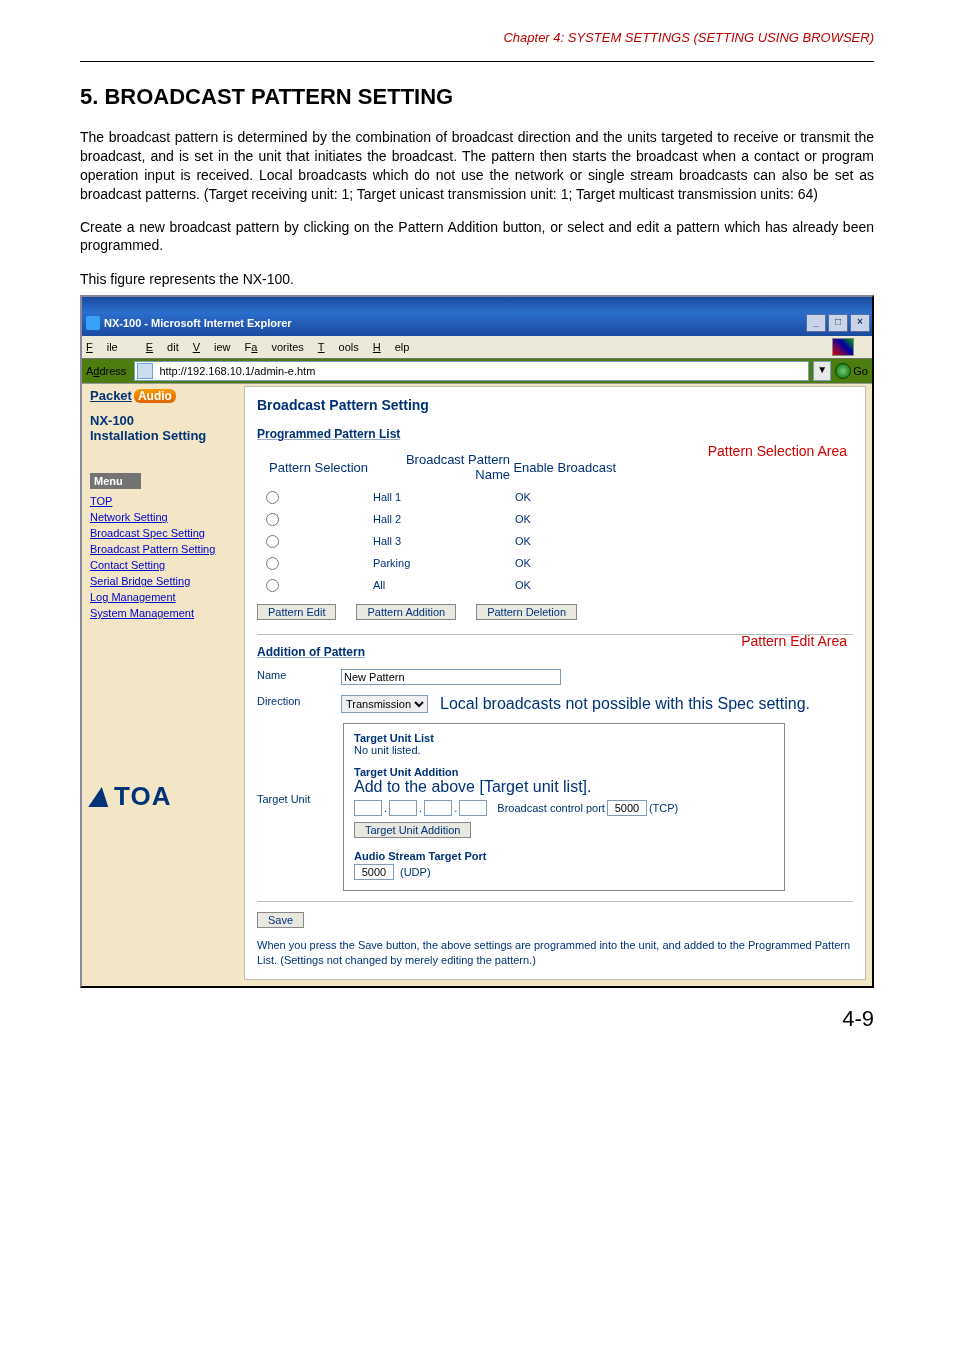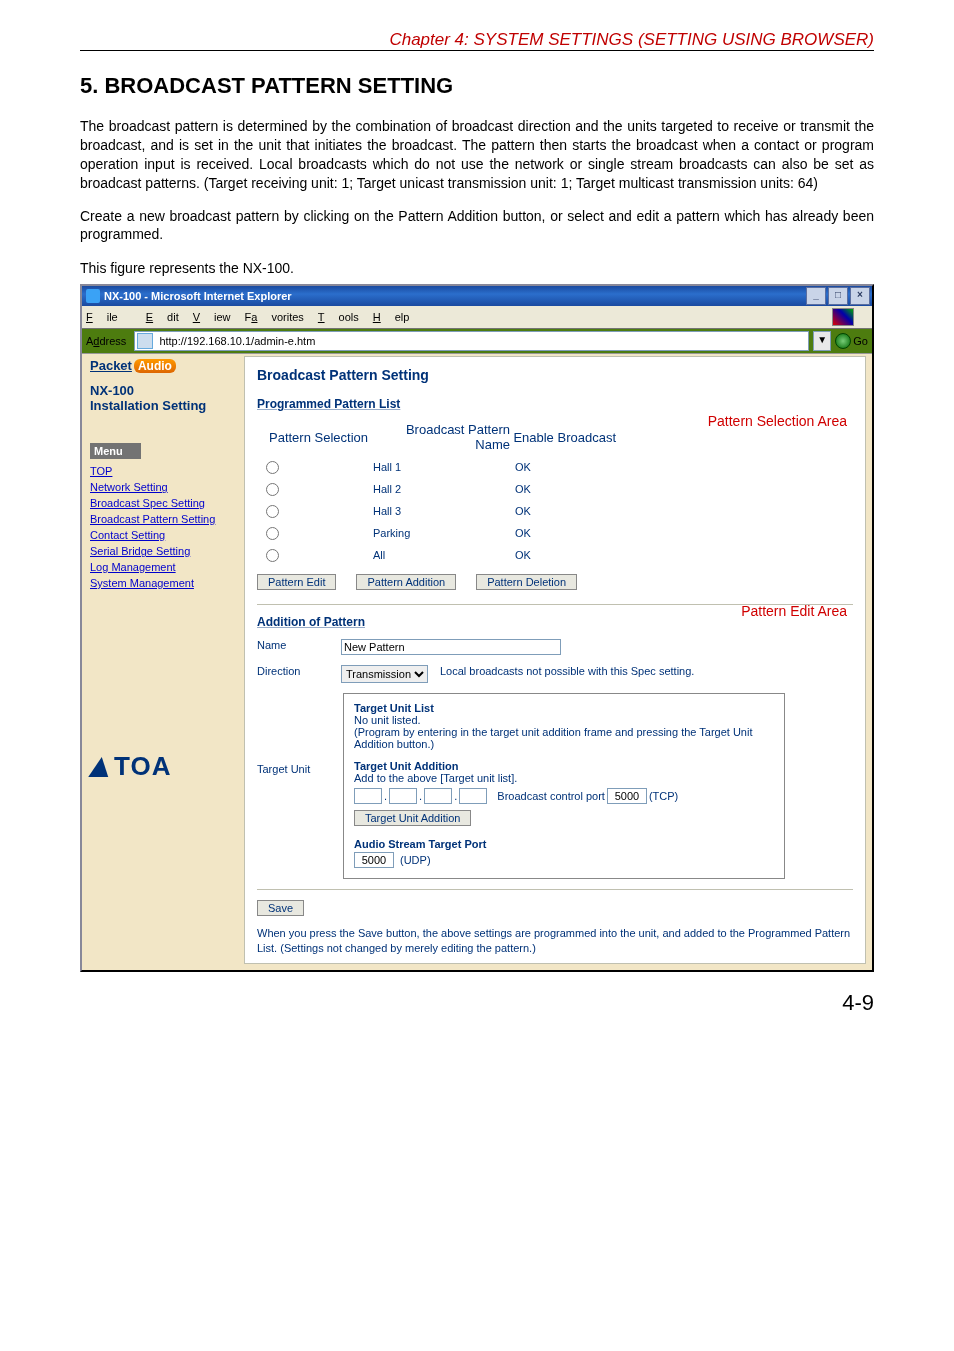--- a/index.html
+++ b/index.html
@@ -11,23 +11,23 @@
     width: 954px;
   }
   .page {
     padding: 30px 80px 30px 80px;
     box-sizing: border-box;
   }
   .chapter-header {
     text-align: right;
     color: #c00000;
     font-style: italic;
-    font-size: 17px;
+    font-size: 13px;
     border-bottom: 1px solid #000;
-    padding-bottom: 0;
+    padding-bottom: 16px;
     margin-bottom: 22px;
   }
   .section-title {
     font-size: 22px;
     font-weight: bold;
     margin: 0 0 18px 0;
   }
   .body-text {
     font-size: 14px;
     line-height: 1.35;
@@ -46,24 +46,24 @@
     border-left-color: #889;
     width: 100%;
     box-sizing: border-box;
     font-family: Tahoma, Arial, sans-serif;
     font-size: 11px;
     margin-bottom: 18px;
   }
   .titlebar {
     background: linear-gradient(#1a4aa0, #2b6ecc 40%, #1a4aa0);
     color: #fff;
-    height: 20px;
+    height: 27px;
     display: flex;
     align-items: center;
-    padding: 0 2px 0 4px;
+    padding: 12px 2px 0 4px;
     font-size: 11px;
     font-weight: bold;
   }
   .titlebar-icon {
     width: 14px; height: 14px;
     background: #3aa2f6;
     border-radius: 2px;
     margin-right: 4px;
     display: inline-block;
   }
@@ -268,21 +268,21 @@
     font-size: 11px;
     height: 18px;
   }
   fieldset.tu {
     border: 1px solid #888;
     padding: 8px 10px 10px 10px;
     width: 420px;
   }
   .octet { width: 28px; text-align:center; }
   .port { width: 40px; text-align:center; }
-  .small-note { color: #003278; font-size: 11px; }
+  .small-note { color: #003278; font-size: 16px; }
   .savebox { margin-top: 6px; }
   .footnote { margin-top: 10px; font-size: 11px; color: #003278; line-height: 1.3; }
 
   .page-num {
     text-align: right;
     font-size: 22px;
     padding-right: 0;
     margin-top: 10px;
   }
 </style>
@@ -425,21 +425,20 @@
             <option>Transmission</option>
           </select>
           <span class="small-note">Local broadcasts not possible with this Spec setting.</span>
         </div>
 
         <div class="form-row">
           <div class="flabel" style="padding-top:70px;">Target Unit</div>
           <fieldset class="tu">
             <div style="font-weight:bold;">Target Unit List</div>
             <div>No unit listed.</div>
-            <div class="small-note">(Program by entering in the target unit addition frame and pressing the Target Unit Addition button.)</div>
 
             <div style="font-weight:bold; margin-top:10px;">Target Unit Addition</div>
             <div class="small-note">Add to the above [Target unit list].</div>
             <div style="display:flex; align-items:center; gap:2px; margin-top:4px; flex-wrap:wrap;">
               <input class="tin octet" value="" style=""> .
               <input class="tin octet" value="" style=""> .
               <input class="tin octet" value="" style=""> .
               <input class="tin octet" value="" style="">
               &nbsp;&nbsp;
               <span>Broadcast control port</span>

